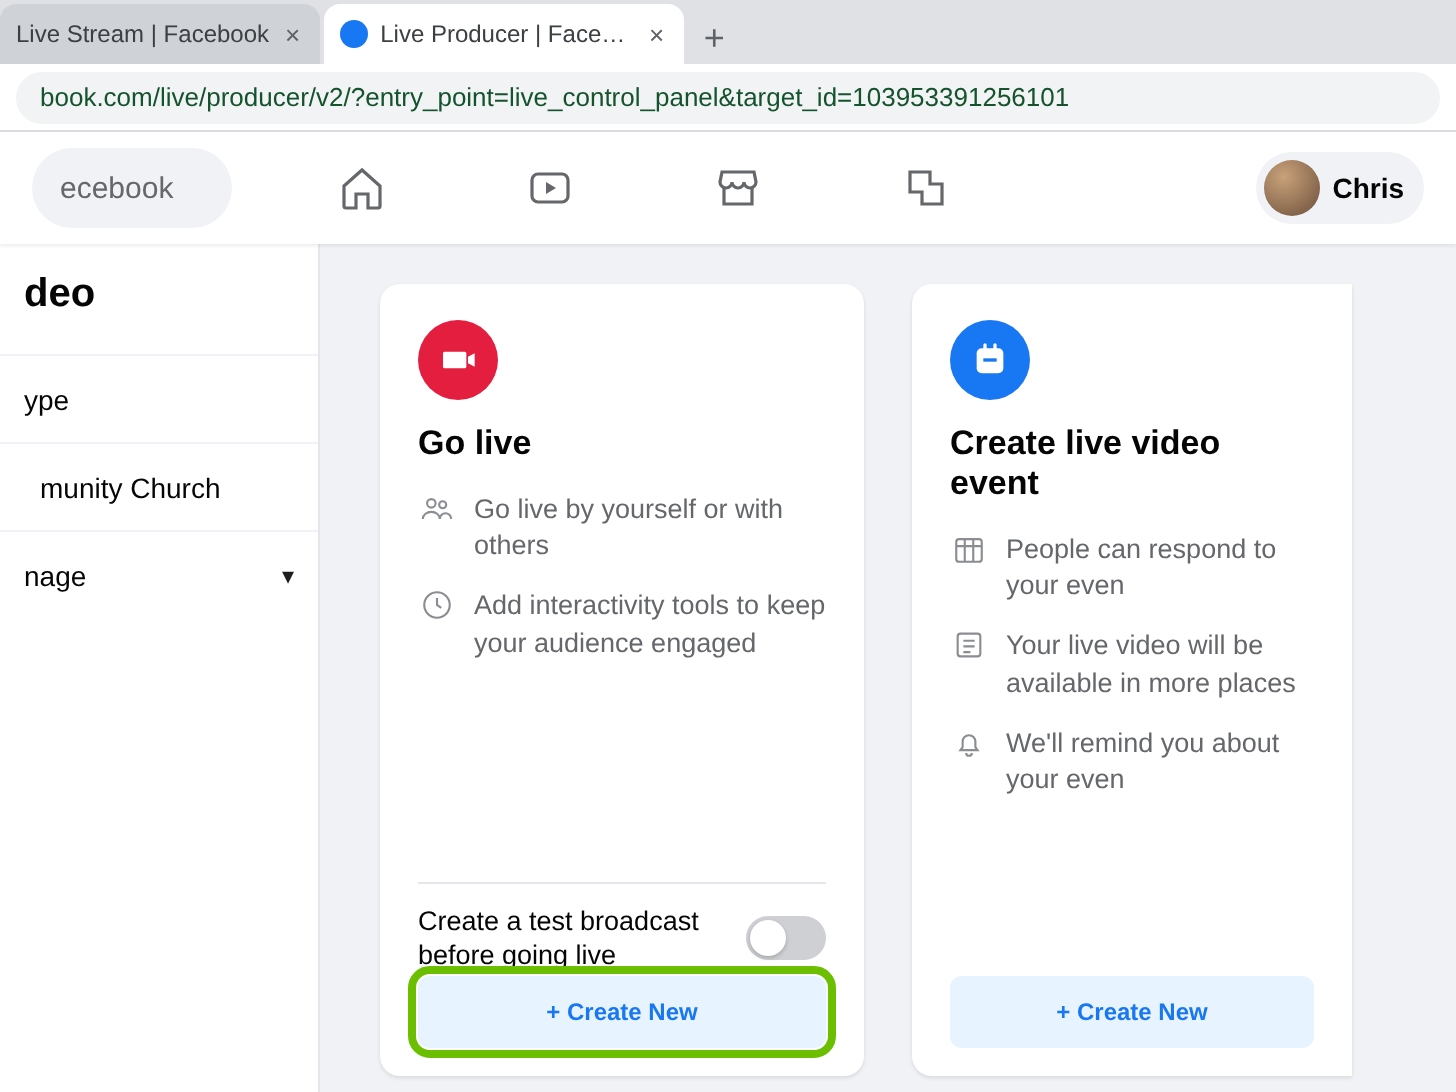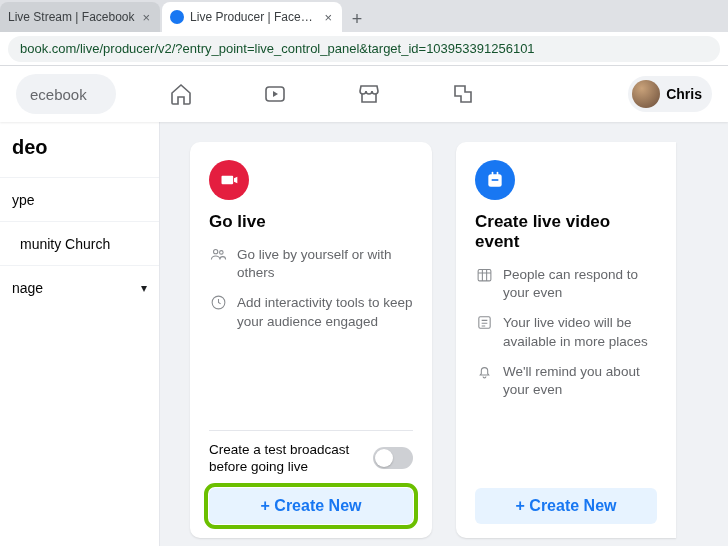--- a/index.html
+++ b/index.html
@@ -42,25 +42,25 @@
   .badge { width: 40px; height: 40px; border-radius: 50%; display: flex; align-items: center; justify-content: center; margin-bottom: 12px; }
   .badge.red { background: #e41e3f; }
   .badge.blue { background: #1877f2; }
   .badge svg { width: 20px; height: 20px; fill: #fff; }
   .card h2 { font-size: 17px; font-weight: 800; color: #050505; margin-bottom: 14px; }
   .feat { display: flex; gap: 10px; margin-bottom: 12px; font-size: 13.5px; color: #65676b; line-height: 1.35; }
   .feat .ic { width: 18px; flex: none; color: #65676b; display:flex; justify-content:center;}
   .feat .ic svg { width: 17px; height: 17px; fill: none; stroke: #8a8d91; stroke-width: 1.5; }
   .spacer { flex: 1; }
   .divider { height: 1px; background: #e4e6eb; margin-bottom: 10px; }
-  .toggle-row { display: flex; align-items: center; justify-content: space-between; gap: 10px; margin-bottom: 12px; }
+  .toggle-row { display: flex; align-items: center; justify-content: space-between; gap: 10px; margin-bottom: 1px; }
   .toggle-row .lbl { font-size: 13.5px; color: #050505; line-height: 1.3; }
   .switch { width: 40px; height: 22px; background: #ced0d4; border-radius: 12px; position: relative; flex: none; }
   .switch .knob { width: 18px; height: 18px; background: #fff; border-radius: 50%; position: absolute; top: 2px; left: 2px; box-shadow: 0 1px 2px rgba(0,0,0,.2);}
-  .create-btn { height: 36px; background: #e7f3ff; color: #1877f2; font-weight: 600; font-size: 16px; border-radius: 6px; display: flex; align-items: center; justify-content: center; }
+  .create-btn { height: 36px; background: #e7f3ff; color: #1877f2; font-weight: 600; font-size: 12px; border-radius: 6px; display: flex; align-items: center; justify-content: center; }
   .highlight { outline: 4px solid #6bbf00; outline-offset: 1px; border-radius: 6px;}
 </style>
 </head>
 <body>
 
 <div class="tab-strip">
   <div class="tab inactive">
     <span class="title">Live Stream | Facebook</span>
     <span class="close">×</span>
   </div>

